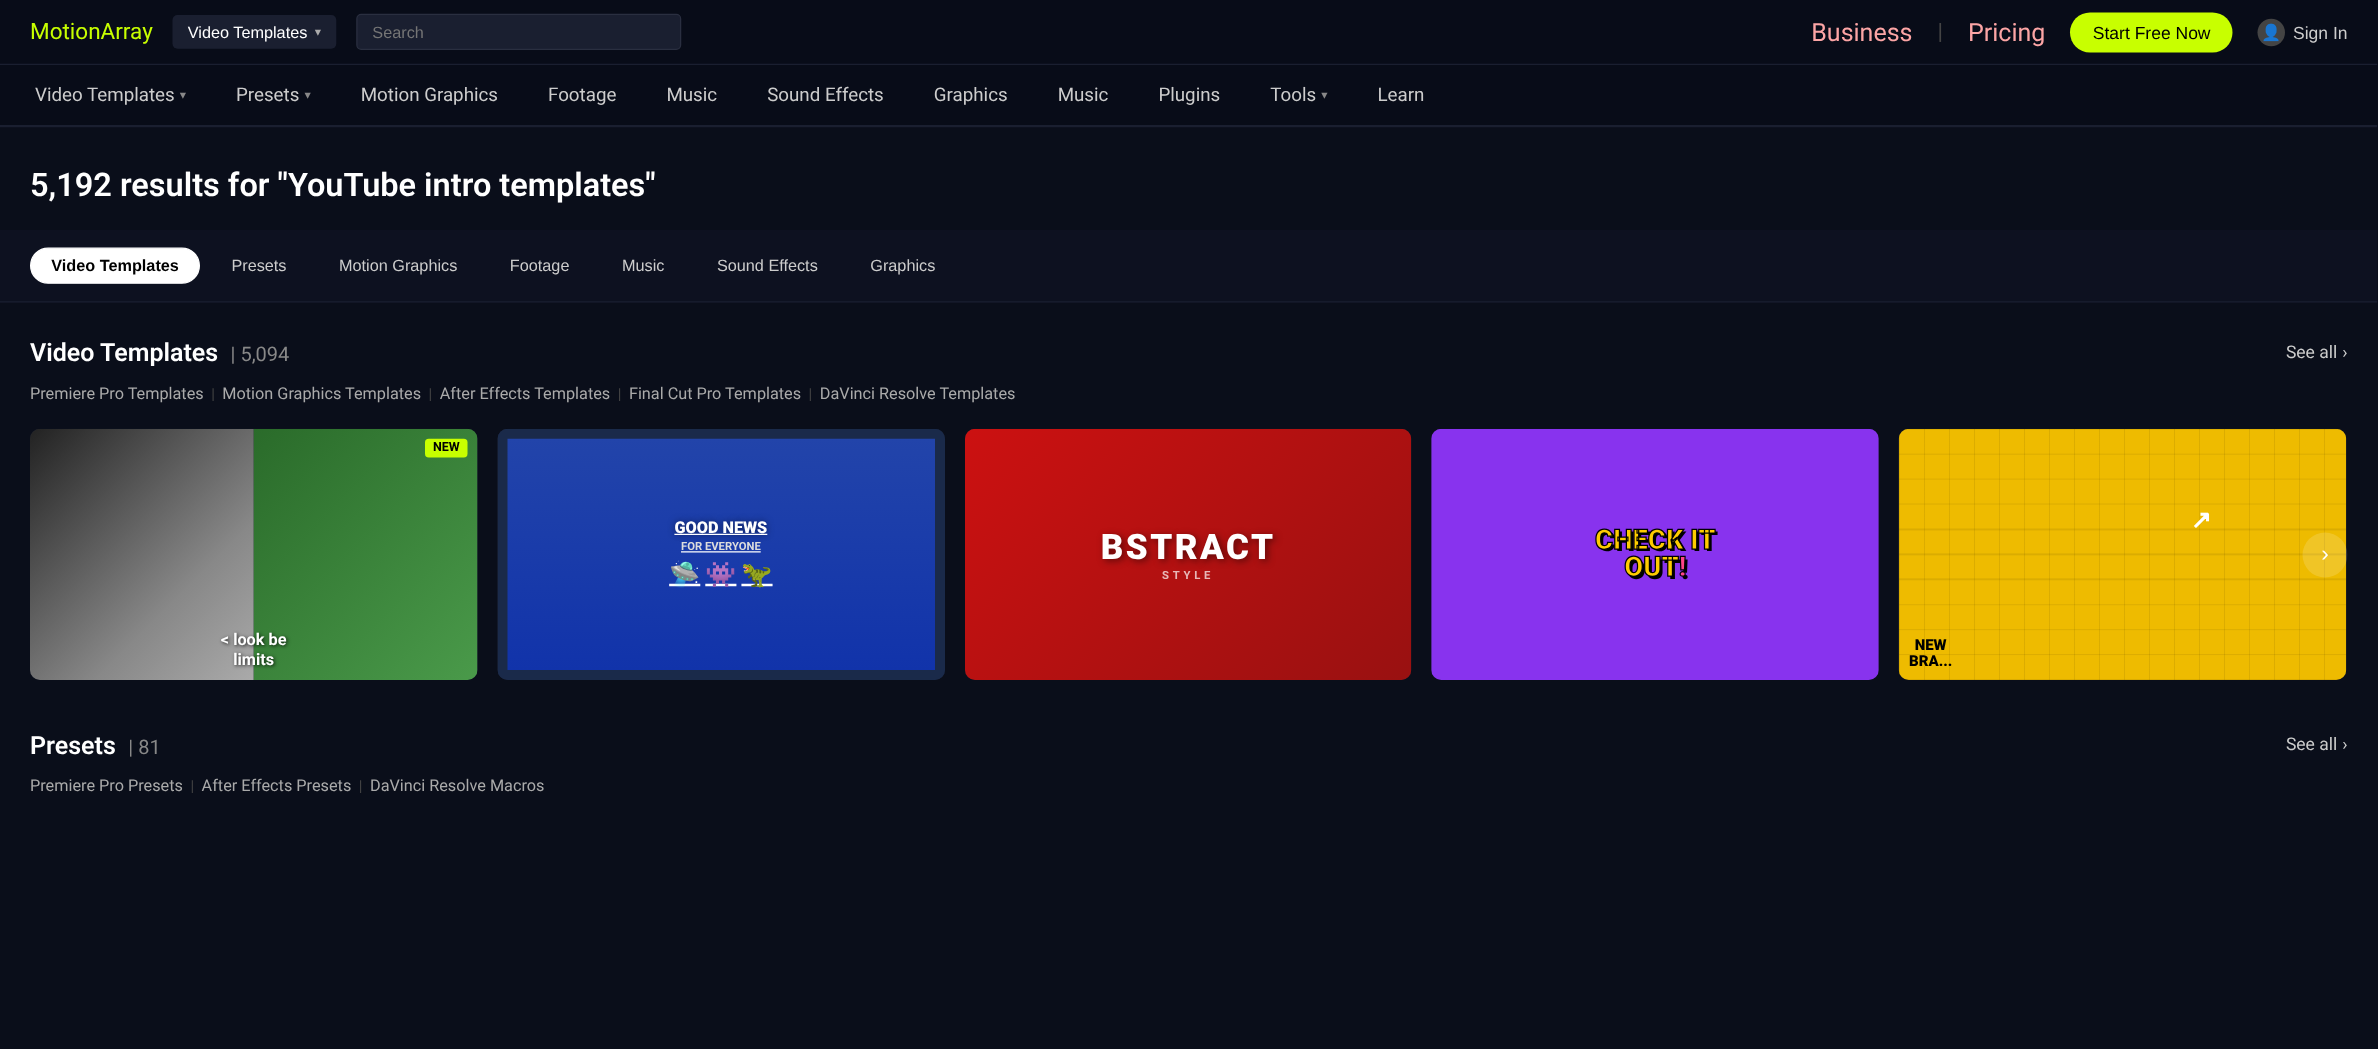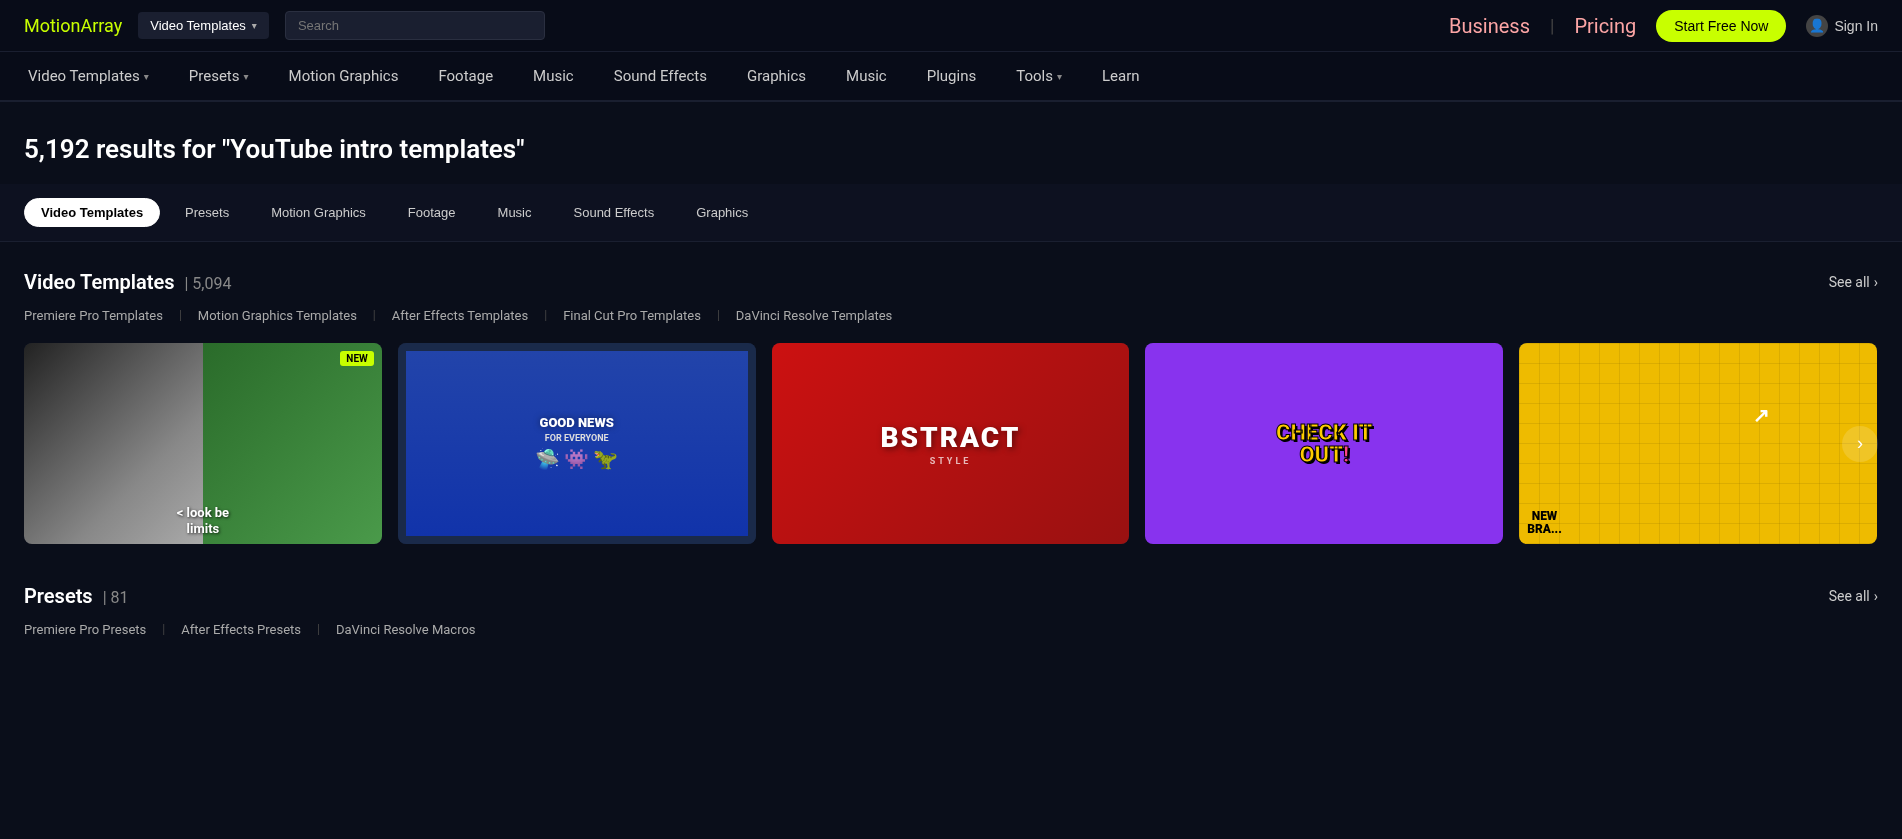--- a/index.html
+++ b/index.html
@@ -194,21 +194,21 @@
       display: flex;
       align-items: center;
       gap: 4px;
       text-decoration: none;
     }
 
     
     .sub-links {
       display: flex;
       align-items: flex-start;
-      gap: 16px;
+      gap: 6px;
       flex-wrap: wrap;
       margin-bottom: 20px;
     }
     .sub-link {
       color: #aaa;
       font-size: 13px;
       cursor: pointer;
       text-decoration: none;
     }
     .sub-sep {
@@ -293,20 +293,21 @@
     }
     .goodnews-inner {
       width: 100%;
       height: 100%;
       display: flex;
       flex-direction: column;
       align-items: center;
       justify-content: center;
       background: linear-gradient(180deg, #2244aa 0%, #1133aa 100%);
       padding: 6px;
+      text-decoration: underline;
     }
     .goodnews-title {
       font-size: 13px;
       font-weight: 900;
       color: #fff;
       text-align: center;
       text-shadow: 0 0 6px rgba(0,0,0,0.5);
       line-height: 1.1;
     }
     .goodnews-sub {

